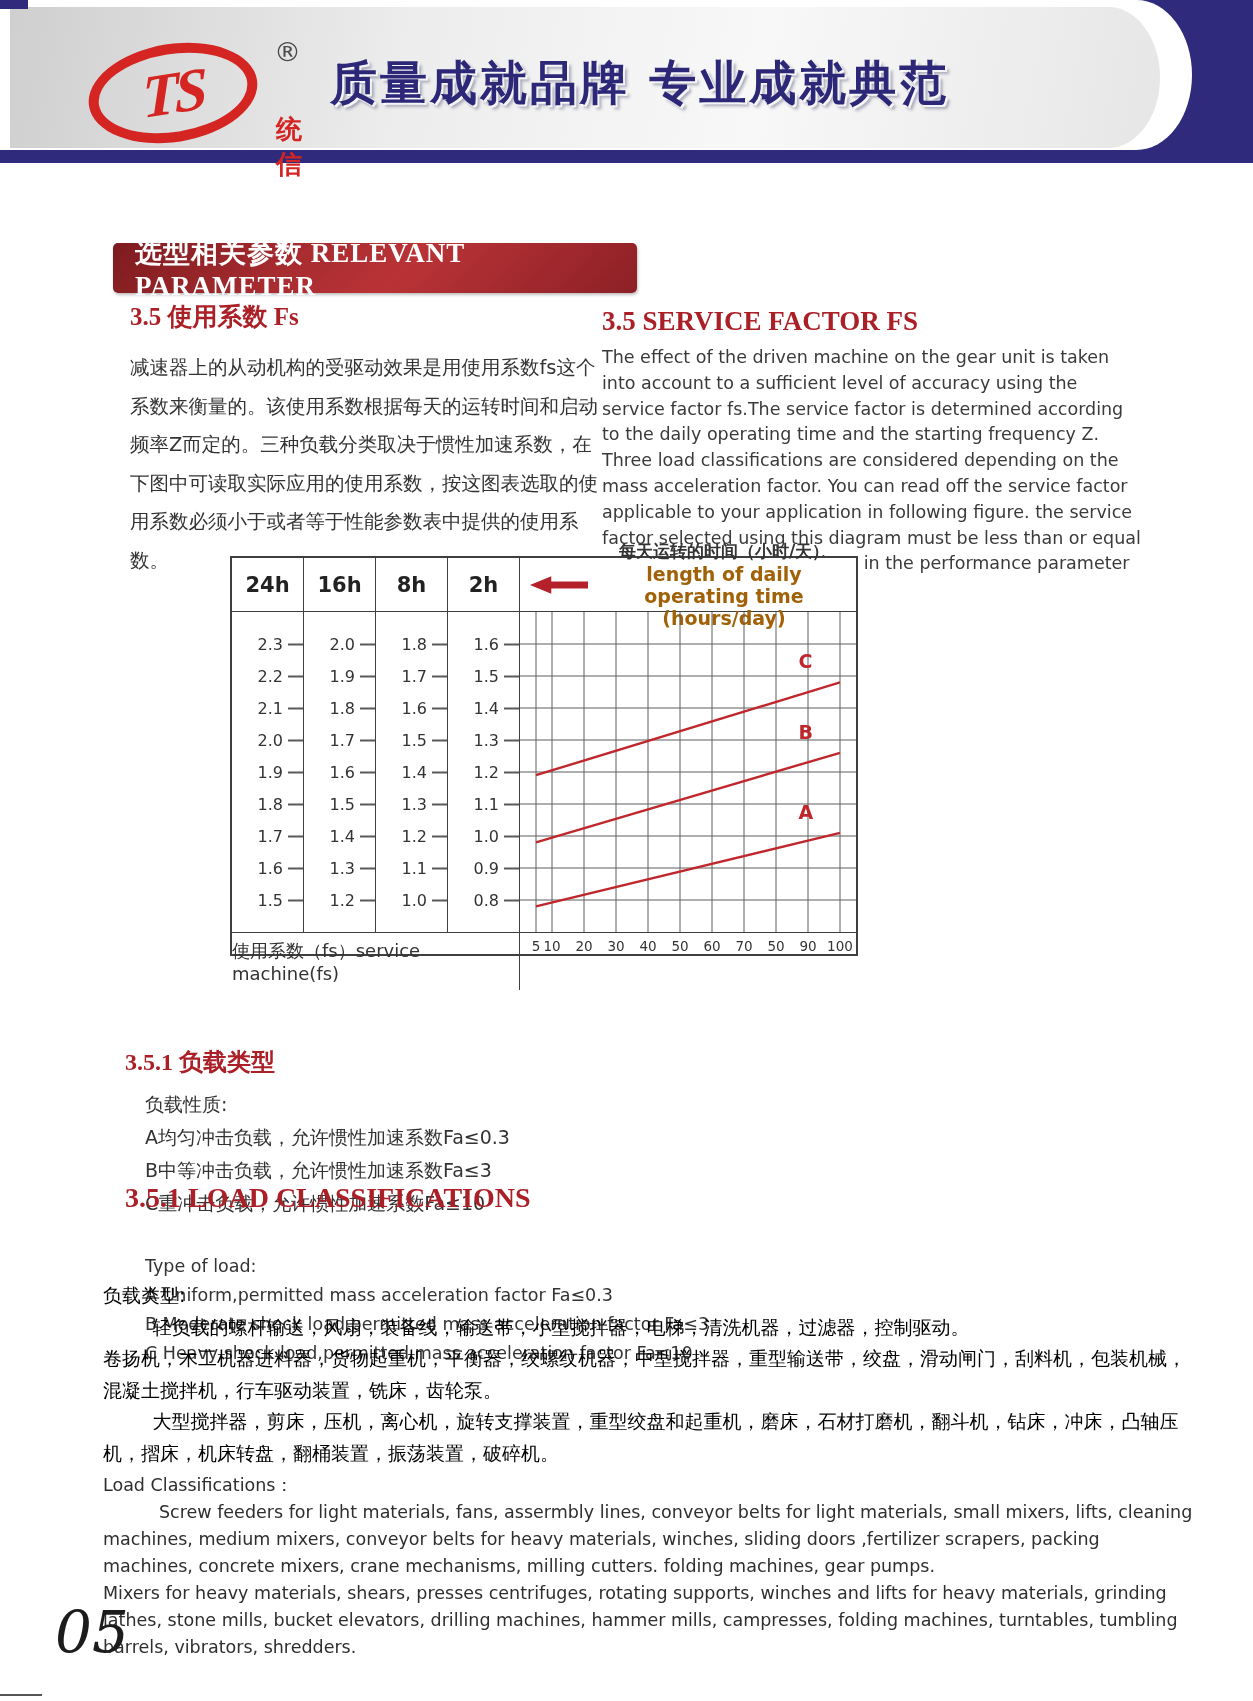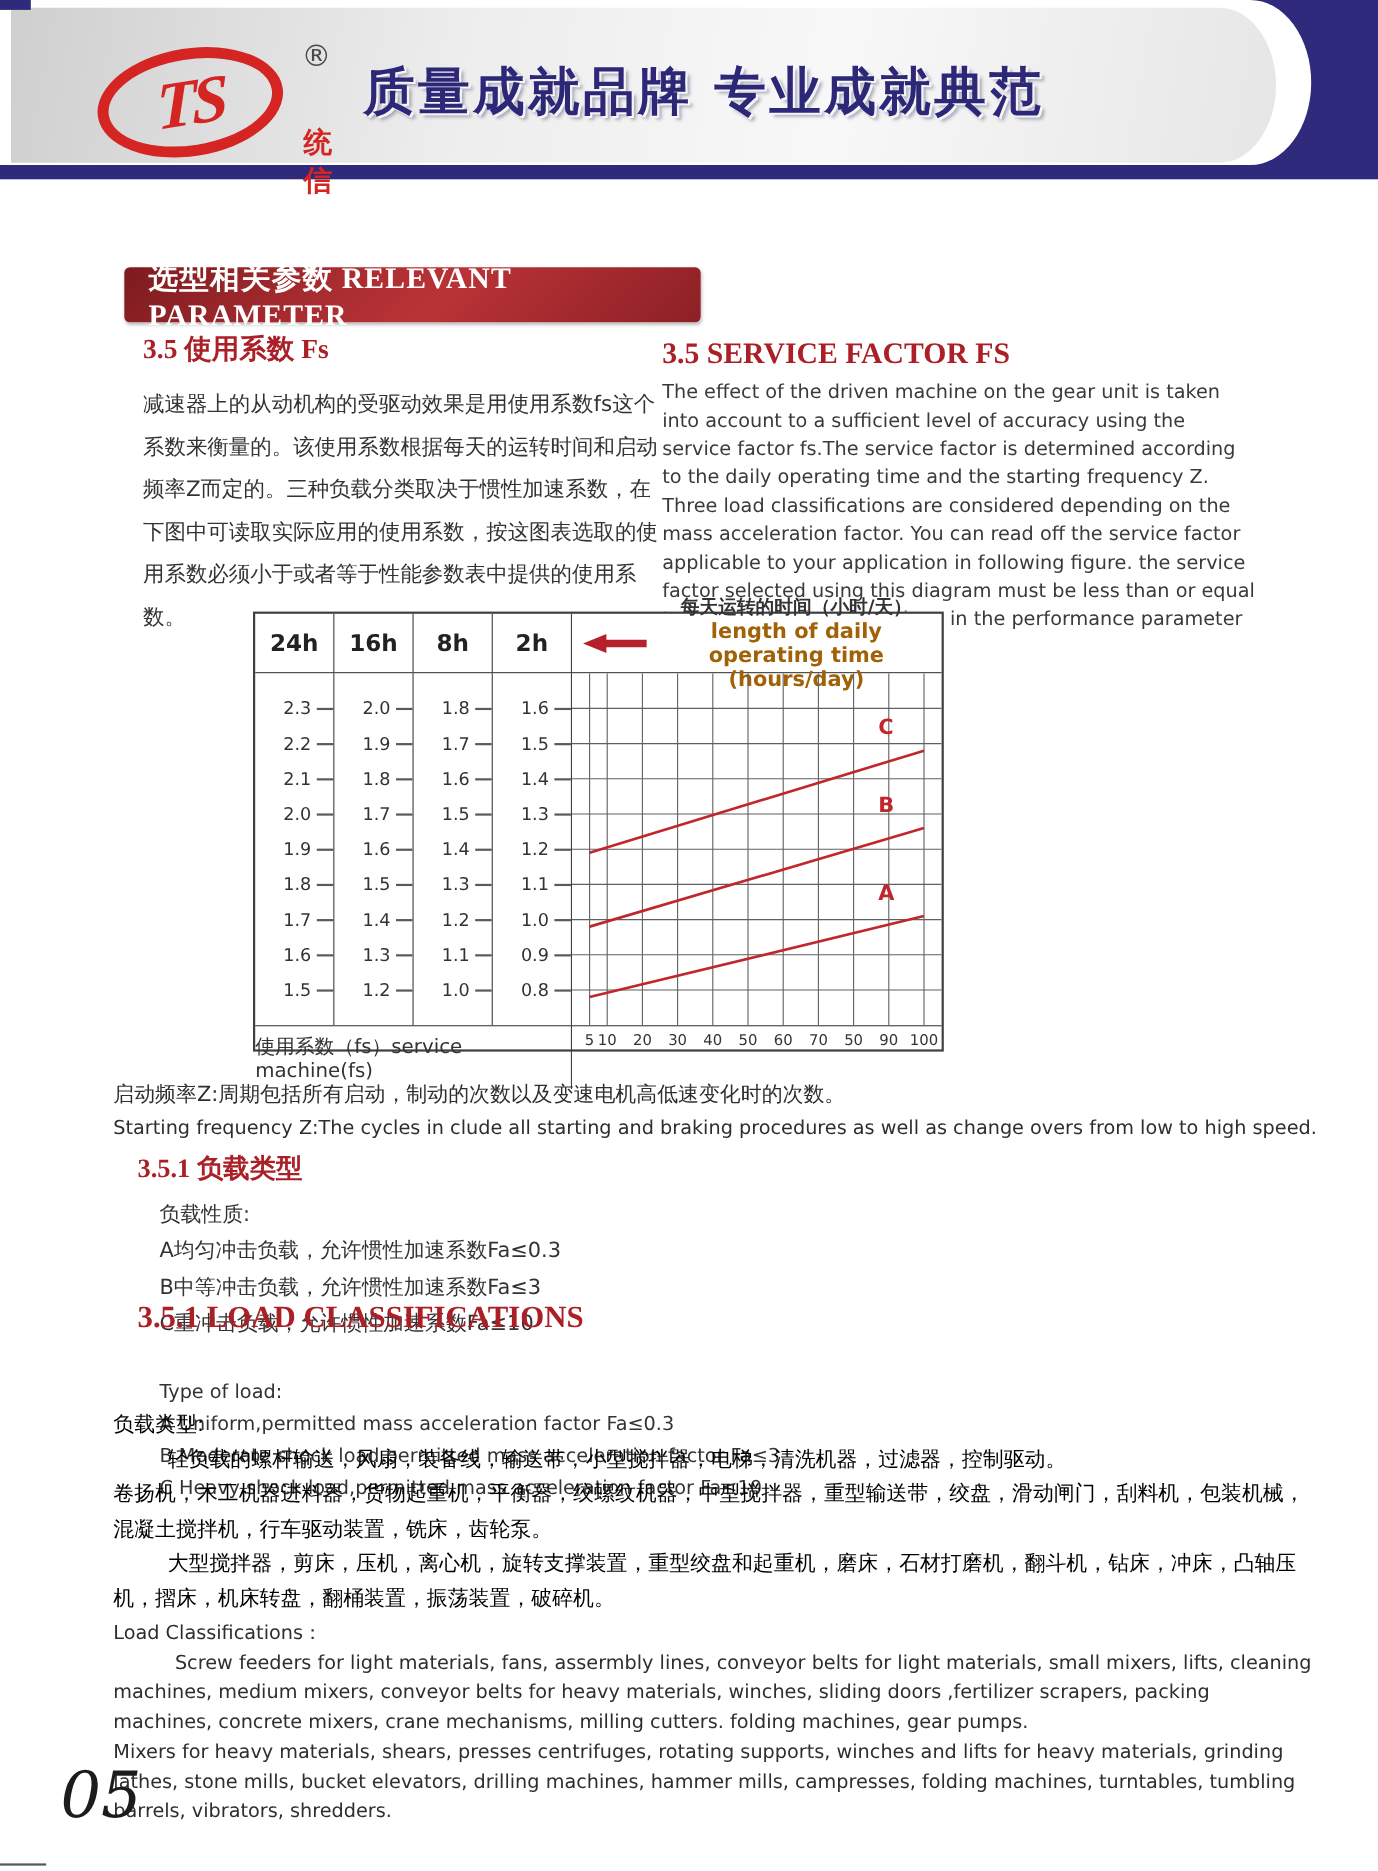--- a/index.html
+++ b/index.html
@@ -330,24 +330,20 @@
           <span class="xt" style="left: 47.619%;">50</span>
           <span class="xt" style="left: 57.1429%;">60</span>
           <span class="xt" style="left: 66.6667%;">70</span>
           <span class="xt" style="left: 76.1905%;">50</span>
           <span class="xt" style="left: 85.7143%;">90</span>
           <span class="xt" style="left: 95.2381%;">100</span>
         </div>
     </div>
   </div>
 
-  <div class="notes">
-    <div class="n-cn">启动频率Z:周期包括所有启动，制动的次数以及变速电机高低速变化时的次数。</div>
-    <div class="n-en">Starting frequency Z:The cycles in clude all starting and braking procedures as well as change overs from low to high speed.</div>
-  </div>
 
   <div class="load-cn">
     <h3>3.5.1 负载类型</h3>
     <div class="lines">
       <div>负载性质:</div>
       <div>A均匀冲击负载，允许惯性加速系数Fa≤0.3</div>
       <div>B中等冲击负载，允许惯性加速系数Fa≤3</div>
       <div>C重冲击负载，允许惯性加速系数Fa≤10</div>
     </div>
   </div>

